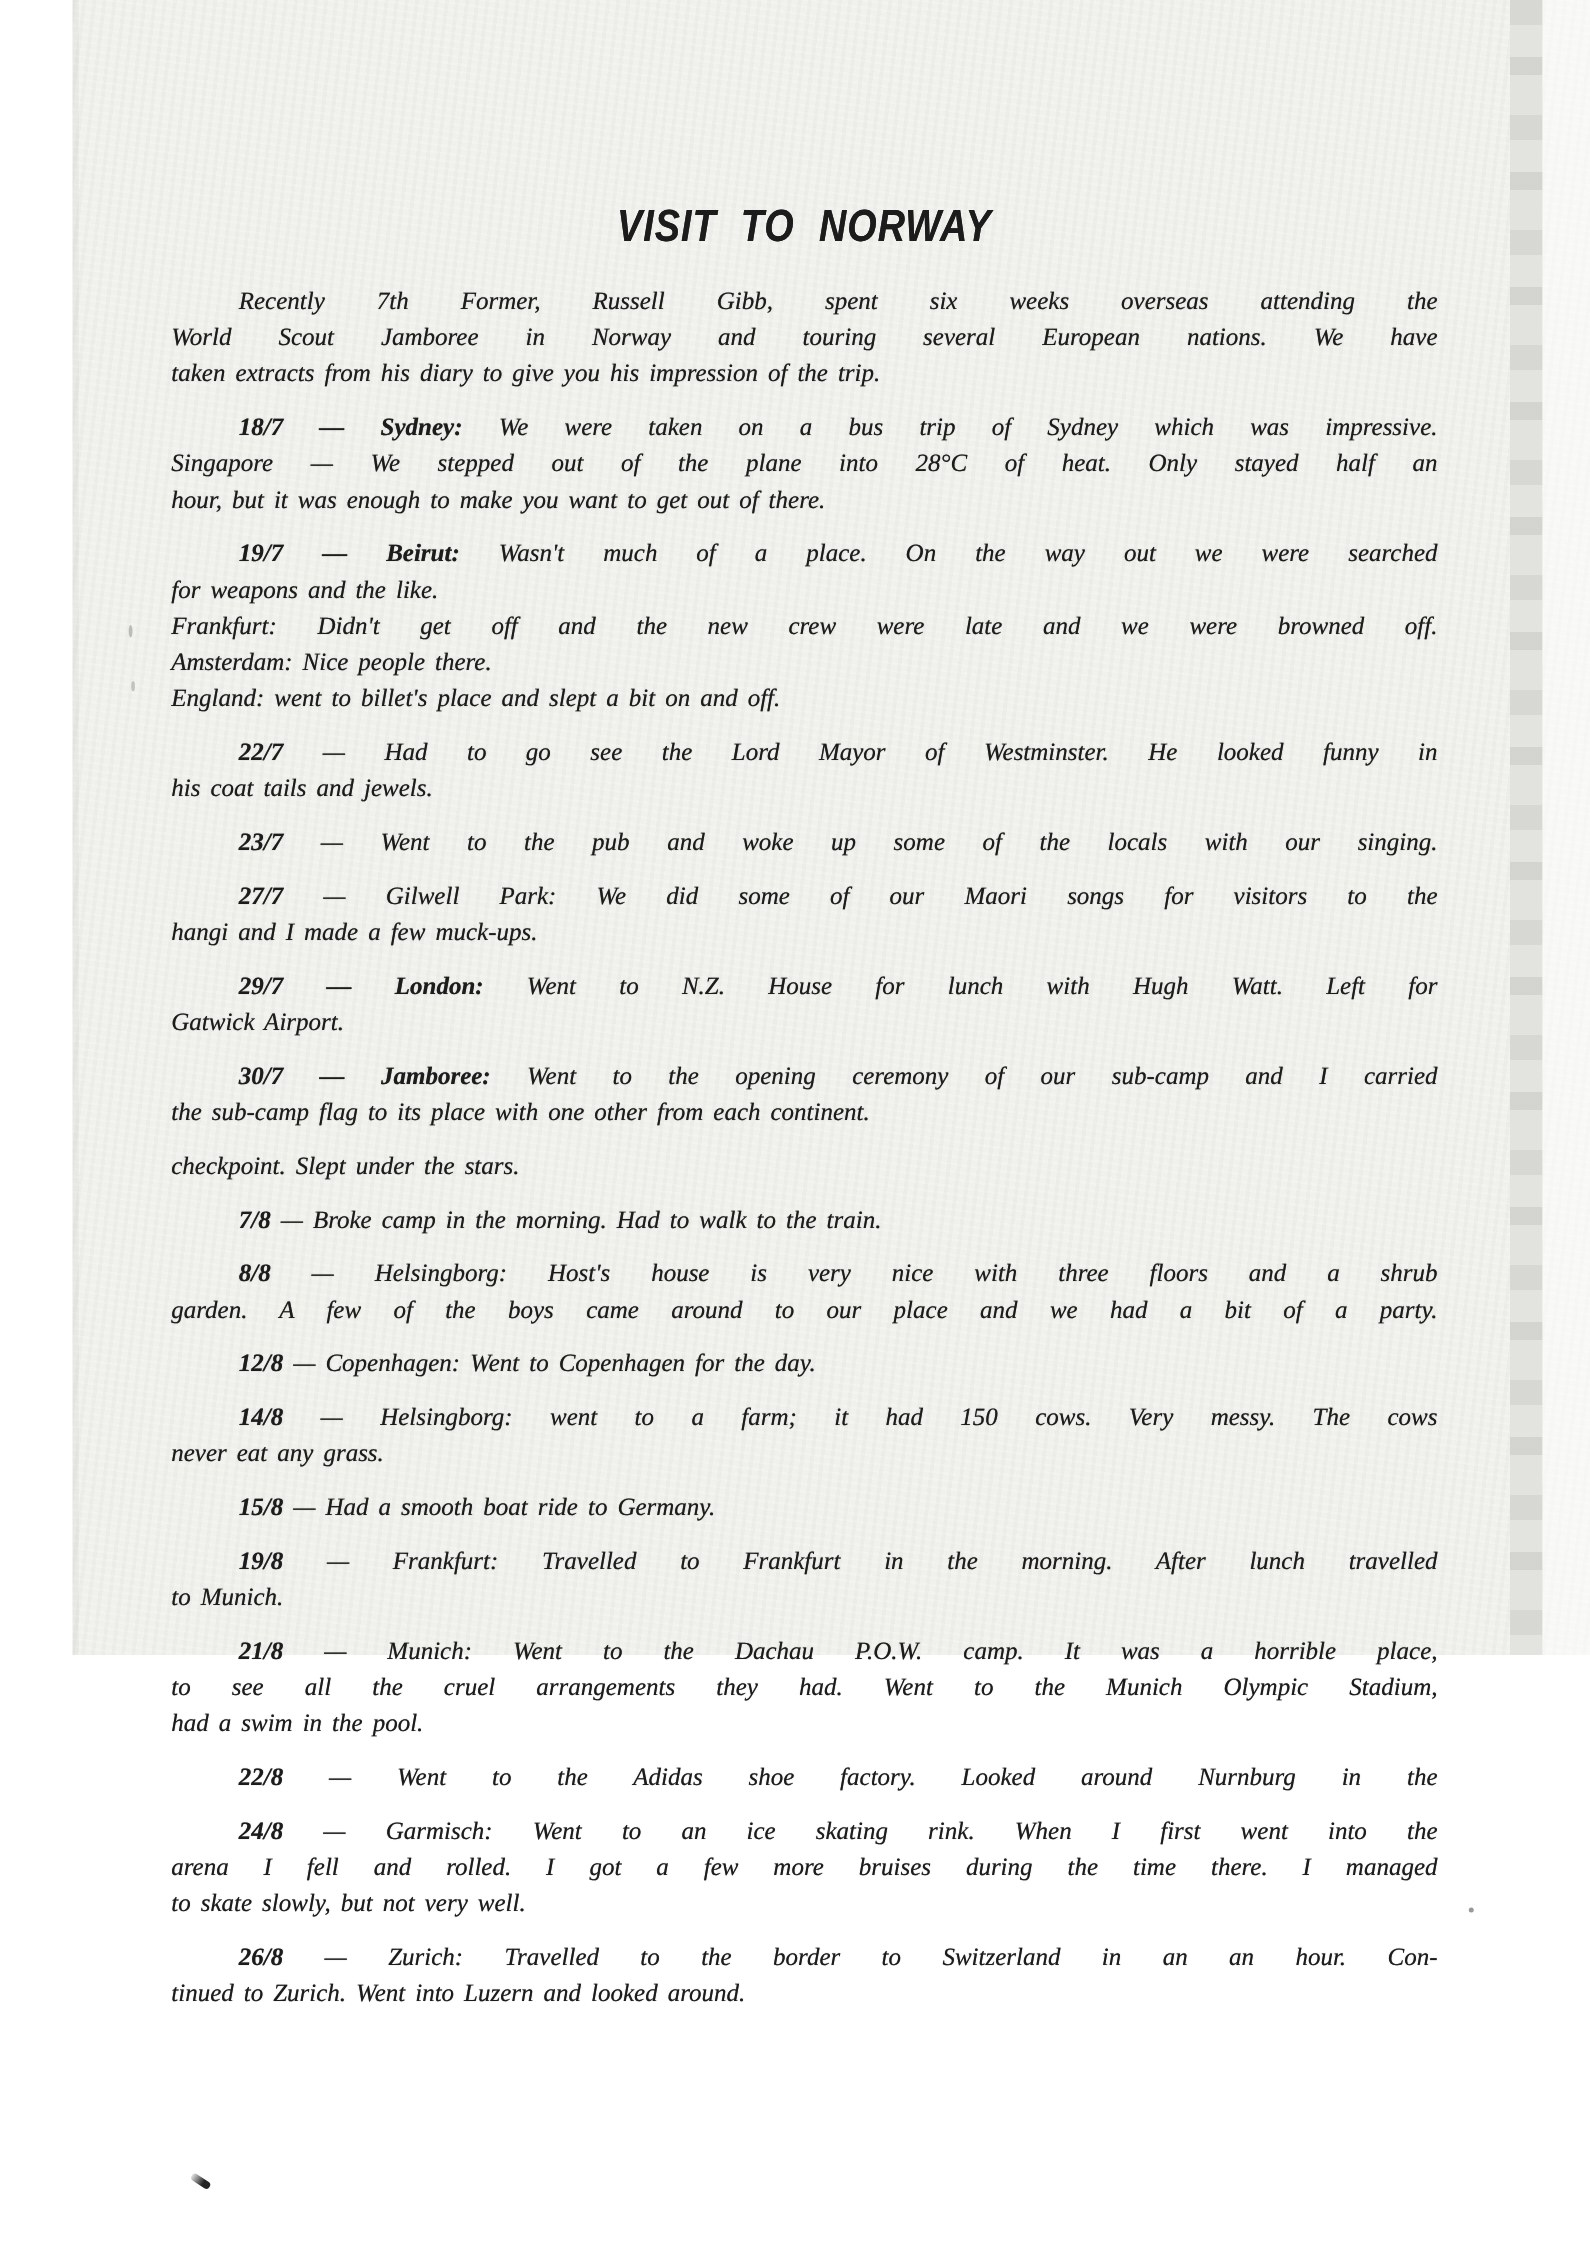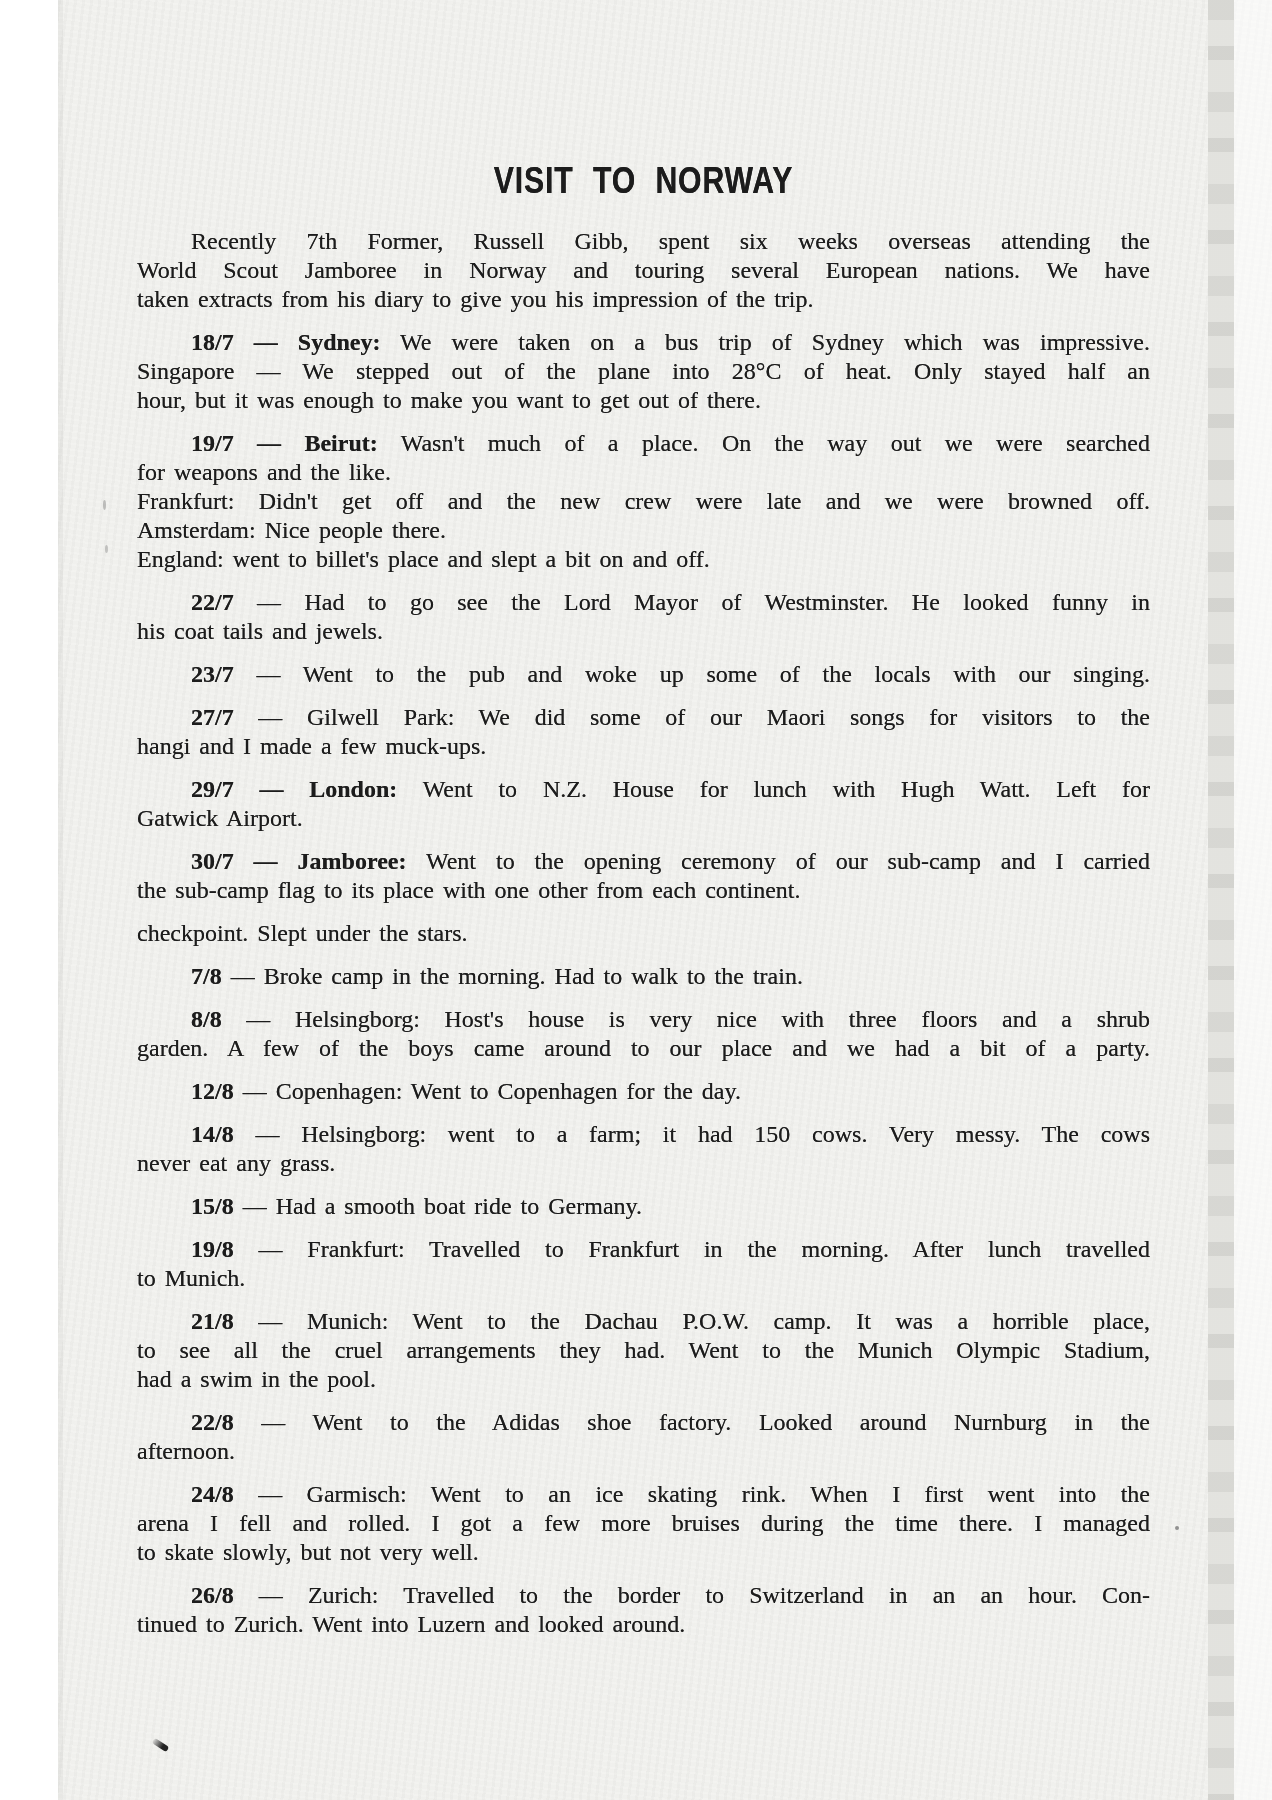--- a/index.html
+++ b/index.html
@@ -1,40 +1,40 @@
 <!DOCTYPE html>
 <html><head>
 <meta charset="utf-8">
 <style>
   html,body{margin:0;padding:0;background:#ffffff;}
   #stage{position:relative;width:1272px;height:1800px;background:#ffffff;overflow:hidden;
          font-family:"Liberation Serif","DejaVu Serif",serif;}
   
-  .paper{position:absolute;left:58px;top:0;width:1214px;height:1800px;
+  .paper{position:absolute;left:58px;top:0;width:1214px;height:1324px;
          background-color:var(--paper,#f2f2ef);
          background-image:
            repeating-linear-gradient(97deg, rgba(0,0,0,0.018) 0 3px, rgba(0,0,0,0) 3px 8px),
-           repeating-linear-gradient(8deg, rgba(255,255,255,0.05) 0 2px, rgba(0,0,0,0.008) 2px 6px);}
+           repeating-linear-gradient(8deg, rgba(255,255,255,0.05) 0 2px, rgba(0,0,0,0.008) 2px 6px); font-style: italic;}
   .paper-edge-left{position:absolute;left:0;top:0;width:5px;height:100%;background:rgba(0,0,0,0.035);}
   
   .scan-band{position:absolute;left:1150px;top:0;width:26px;height:100%;
          background-color:var(--band,#e7e7e3);
          background-image:repeating-linear-gradient(180deg,
             rgba(110,110,105,0.13) 0 20px, rgba(110,110,105,0.03) 20px 46px,
             rgba(110,110,105,0.16) 46px 60px, rgba(110,110,105,0.04) 60px 92px);}
   .scan-strip-right{position:absolute;left:1176px;top:0;width:38px;height:100%;background:rgba(255,255,255,0.55);}
 
   .content{position:absolute;left:79px;top:163px;width:1013px;color:var(--ink,#1c1c1c);}
   h1.title{margin:0 0 28px 0;text-align:center;
         font-family:"Liberation Sans","DejaVu Sans",sans-serif;
         font-weight:bold;font-size:36px;line-height:36px;letter-spacing:1px;word-spacing:12px;
         transform:scaleX(0.84);transform-origin:50% 50%;
         text-shadow:0 0 0.5px rgba(25,25,25,0.9);}
   .para{margin:0 0 14px 0;}
-  .line{font-size:24px;line-height:29px;word-spacing:3px;
+  .line{font-size:20px;line-height:29px;word-spacing:3px;
         text-align:justify;text-align-last:left;
         text-shadow:0 0 0.6px rgba(25,25,25,0.75);}
   .line.just{text-align-last:justify;}
   .line.ind{text-indent:54px;}
   .line b{font-weight:bold;}
 
   
   .pen-mark{position:absolute;left:94px;top:1742px;width:17px;height:6px;border-radius:4px;
         transform:rotate(33deg);
         background:linear-gradient(90deg, rgba(40,40,40,0.12), #232323 65%);}
@@ -115,21 +115,20 @@
             <div class="line just ind"><b>19/8</b><span> — Frankfurt: Travelled to Frankfurt in the morning. After lunch travelled</span></div>
             <div class="line"><span>to Munich.</span></div>
           </div>
           <div class="para">
             <div class="line just ind"><b>21/8</b><span> — Munich: Went to the Dachau P.O.W. camp. It was a horrible place,</span></div>
             <div class="line just"><span>to see all the cruel arrangements they had. Went to the Munich Olympic Stadium,</span></div>
             <div class="line"><span>had a swim in the pool.</span></div>
           </div>
           <div class="para">
             <div class="line just ind"><b>22/8</b><span> — Went to the Adidas shoe factory. Looked around Nurnburg in the</span></div>
-            <div class="line"><span>afternoon.</span></div>
           </div>
           <div class="para">
             <div class="line just ind"><b>24/8</b><span> — Garmisch: Went to an ice skating rink. When I first went into the</span></div>
             <div class="line just"><span>arena I fell and rolled. I got a few more bruises during the time there. I managed</span></div>
             <div class="line"><span>to skate slowly, but not very well.</span></div>
           </div>
           <div class="para">
             <div class="line just ind"><b>26/8</b><span> — Zurich: Travelled to the border to Switzerland in an an hour. Con-</span></div>
             <div class="line"><span>tinued to Zurich. Went into Luzern and looked around.</span></div>
           </div>

